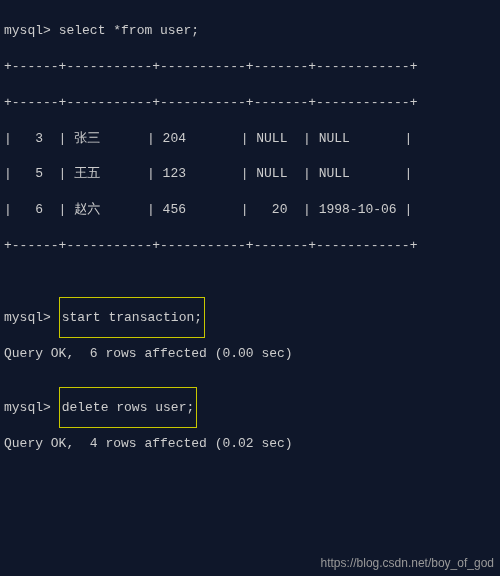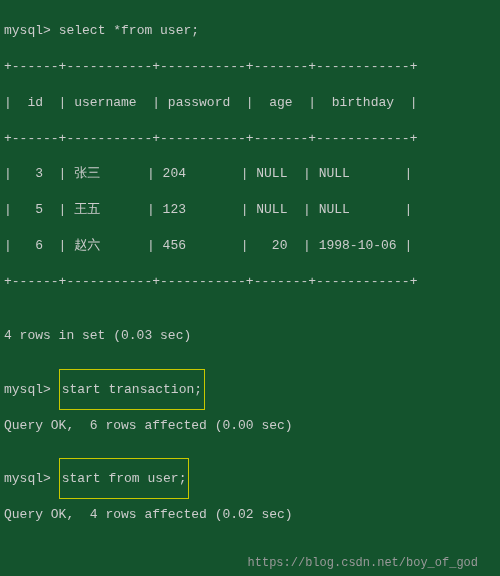--- a/index.html
+++ b/index.html
@@ -1,39 +1,37 @@
 <!DOCTYPE html>
 <html><head>
 <meta charset="utf-8">
 <style>
   html,body{margin:0;padding:0;background:#000;color:#ccc;font-family:Consolas,"Courier New",monospace;font-size:13px;line-height:1.38}
-  .term{width:500px;height:576px;background:#14532d;box-sizing:border-box;padding:4px 4px;position:relative;overflow:hidden;white-space:pre}
+  .term{width:500px;height:576px;background:#0f172a;box-sizing:border-box;padding:4px 4px;position:relative;overflow:hidden;white-space:pre}
   .hl{border:1px solid #c8c800;padding:12px 2px;color:#ccc}
-  .watermark{position:absolute;bottom:4px;right:22px;color:#999;font-size:12px;font-family:Liberation Mono, monospace}
+  .watermark{position:absolute;bottom:4px;right:6px;color:#999;font-size:12px;font-family:Liberation Sans, sans-serif}
   .line{display:block}
 </style>
 </head>
 <body>
 
 <div class="term">
 <span class="line"><span>mysql&gt;</span> <span>select *from user;</span></span>
 <span class="line">+------+-----------+-----------+-------+------------+</span>
-<span class="line">|  id  | username  | password  |  age  |  birthday  |</span>
 <span class="line">+------+-----------+-----------+-------+------------+</span>
 <span class="line">|   3  | 张三      | 204       | NULL  | NULL       |</span>
 <span class="line">|   5  | 王五      | 123       | NULL  | NULL       |</span>
 <span class="line">|   6  | 赵六      | 456       |   20  | 1998-10-06 |</span>
 <span class="line">+------+-----------+-----------+-------+------------+</span>
 <span class="line"></span>
-<span class="line">4 rows in set (0.03 sec)</span>
 <span class="line"></span>
 <span class="line"><span>mysql&gt;</span> <span class="hl">start transaction;</span></span>
 <span class="line">Query OK,  6 rows affected (0.00 sec)</span>
 <span class="line"></span>
-<span class="line"><span>mysql&gt;</span> <span class="hl">start from user;</span></span>
+<span class="line"><span>mysql&gt;</span> <span class="hl">delete rows user;</span></span>
 <span class="line">Query OK,  4 rows affected (0.02 sec)</span>
 <span class="line"></span>
 
 
 <span class="line"></span>
 
 
 <span class="line"></span>
 
 

